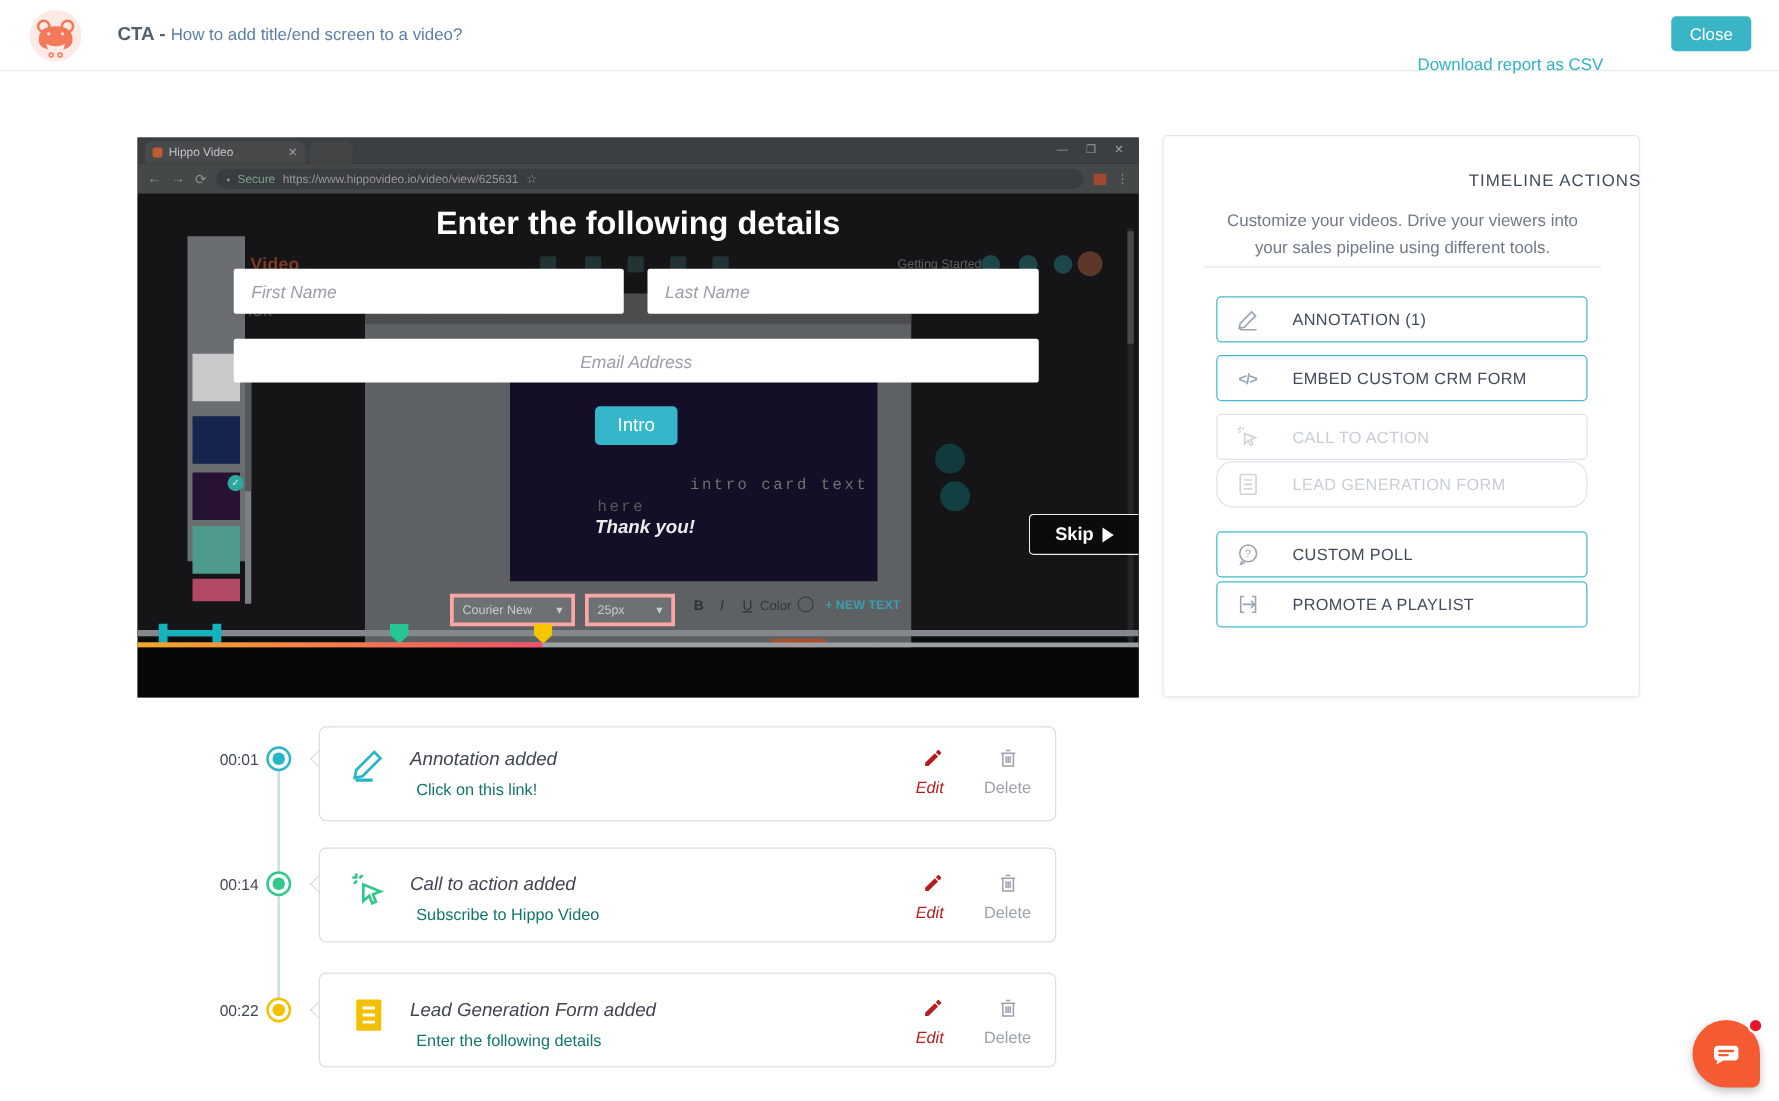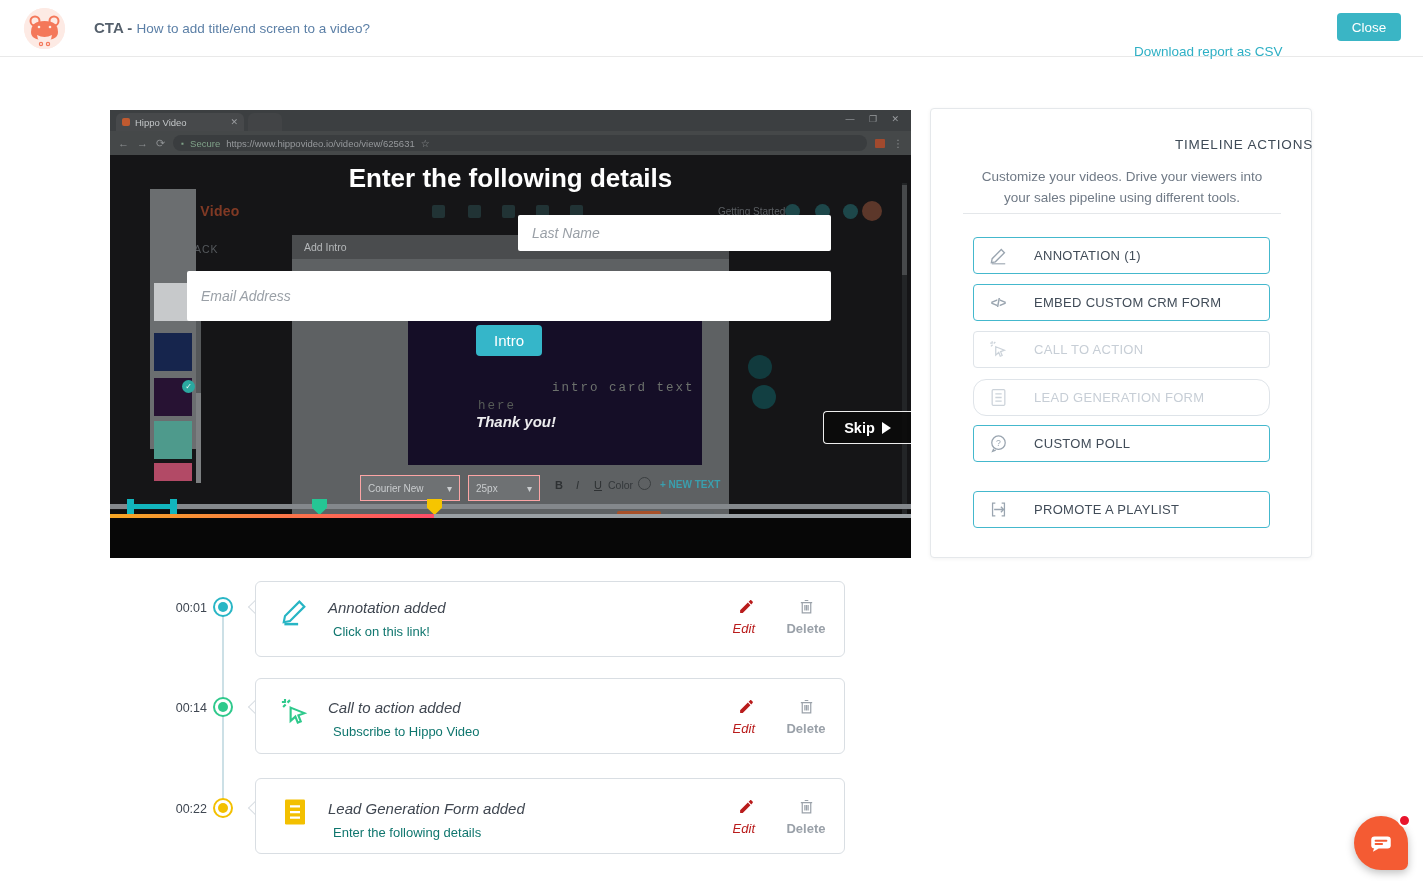--- a/index.html
+++ b/index.html
@@ -61,21 +61,21 @@
   .t5 { top:308px; height:18px; background:#b24a66; }
   .tcheck { left:72px; top:225px; width:13px; height:13px; border-radius:50%; background:#2ba8a0; color:#e8f4f2;
             font-size:8px; text-align:center; line-height:13px; }
   .tscroll { left:86px; top:128px; width:5px; height:200px; background:#7c7f81; }
   .tscroll-thumb { left:86px; top:128px; width:5px; height:110px; background:#55585a; }
   .preview { left:298px; top:137px; width:294px; height:173px; background:#150e27; }
   .intro-line1 { left:442px; top:226px; font-family:"Liberation Mono", monospace; font-size:12.5px; color:#6d726d; letter-spacing:2px; }
   .intro-line2 { left:368px; top:244px; font-family:"Liberation Mono", monospace; font-size:12.5px; color:#565b57; letter-spacing:2px; }
   .thankyou { left:366px; top:258px; color:#ececee; font-size:15px; font-style:italic; font-weight:bold; }
   .mtool { top:320px; height:26px; }
-  .fontbox { left:250px; width:100px; background:#6e7173; border:1px solid #fca5a5; color:#c9ccce; font-size:10px;
+  .fontbox { left:250px; width:100px; background:#6e7173; border:3px solid #fca5a5; color:#c9ccce; font-size:10px;
              display:flex; align-items:center; justify-content:space-between; padding:0 7px; }
   .sizebox { left:358px; width:72px; }
   .fmt { top:324px; color:#2e3133; font-size:11px; font-weight:bold; }
   .fmt.i { font-style:italic; font-weight:normal; }
   .fmt.u { text-decoration:underline; font-weight:normal; }
   .colorlbl { left:498px; top:324px; color:#33373a; font-size:10.5px; }
   .coloric { left:528px; top:322px; width:13px; height:13px; border:1.5px solid #3a3e40; border-radius:50%; }
   .newtext { left:550px; top:324px; color:#3a9fae; font-size:10px; font-weight:bold; }
   .msave { left:507px; top:356px; width:44px; height:24px; background:#a8512a; color:#d9d2cd; font-size:9.5px;
            text-align:center; line-height:24px; border-radius:2px; }
@@ -88,21 +88,21 @@
   .plus-ic { left:756px; top:373px; width:22px; height:22px; border-radius:50%; background:#164649; color:#3a9aa0;
              font-size:13px; text-align:center; line-height:21px; }
 
   
   .lg-title { left:0; top:53px; width:801px; text-align:center; color:#fff; font-size:26px; font-weight:bold; }
   .lg-input { height:36px; background:#fff; border:none; border-radius:2px; padding:0 14px; font-size:14px;
               font-style:italic; color:#3c434a; font-family:inherit; }
   .lg-input::placeholder { color:#9aa0a7; font-style:italic; }
   .lg-first { left:77px; top:105px; width:312px; }
   .lg-last { left:408px; top:105px; width:313px; }
-  .lg-email { left:77px; top:161px; width:644px; height:50px; }
+  .lg-email { left:77px; top:161px; width:644px; height:35px;text-align:center; }
   .lg-play { left:366px; top:215px; width:66px; height:31px; background:#35b6c9; color:#fff; font-size:15px;
              border:none; border-radius:4px; cursor:pointer; font-family:inherit; }
   .skip-btn { left:713px; top:301px; width:88px; height:33px; background:rgba(10,10,10,0.88); border:1px solid #ededed;
               border-right:none; border-radius:4px 0 0 4px; color:#fff; font-size:14.5px; font-weight:bold;
               display:flex; align-items:center; justify-content:center; gap:7px; cursor:pointer; }
   .skip-tri { width:0; height:0; border-left:9px solid #fff; border-top:6px solid transparent; border-bottom:6px solid transparent; }
 
   
   .marker-track { left:0; top:394px; width:801px; height:5px; background:#84888c; }
   .ibeam-bar { top:389px; width:7px; height:17px; background:#12b5bd; }
@@ -118,21 +118,21 @@
   .panel-title { left:0; top:28px; width:382px; text-align:right; font-size:13.5px; color:#3f4b57; letter-spacing:.8px; }
   .panel-desc { left:41px; top:58px; width:300px; text-align:center; font-size:13.5px; color:#707a86; line-height:1.55; }
   .panel-div { left:32px; top:104px; width:318px; height:1px; background:#e4e7ea; }
   .ta-btn { left:42px; width:297px; height:37px; background:#fff; border:1px solid #44b8cd; border-radius:4px;
             display:flex; align-items:center; padding-left:14px; gap:26px; cursor:pointer; font-family:inherit; }
   .ta-btn .ic { color:#9aa5b0; display:flex; width:20px; justify-content:center; }
   .ta-btn .lbl { font-size:13px; color:#414c58; letter-spacing:.3px; }
   .ta-btn.disabled { border-color:#dfe4e9; cursor:default; }
   .ta-btn.disabled .ic { color:#ccd3da; }
   .ta-btn.disabled .lbl { color:#c7ced6; }
-  .b1 { top:128px; } .b2 { top:175px; } .b3 { top:222px; } .b4 { top:270px;border-radius:13px; } .b5 { top:316px; } .b6 { top:382px; }
+  .b1 { top:128px; } .b2 { top:175px; } .b3 { top:222px; } .b4 { top:260px;border-radius:13px; } .b5 { top:316px; } .b6 { top:356px; }
   .code-ic { font-size:12px; font-weight:bold; letter-spacing:-1px; }
 
   
   .ev-line { left:222px; top:612px; width:2px; height:196px; background:#cce0e6; }
   .ev-time { width:38px; text-align:right; font-size:12.5px; color:#3f4752; }
   .tm1 { left:169px; top:601px; } .tm2 { left:169px; top:701px; } .tm3 { left:169px; top:802px; }
   .ev-dot { width:20px; height:20px; border-radius:50%; background:#fff; border:2px solid; display:flex; align-items:center; justify-content:center; }
   .ev-dot i { display:block; width:10px; height:10px; border-radius:50%; }
   .d1 { left:213px; top:597px; border-color:#29b6c5; } .d1 i { background:#29b6c5; }
   .d2 { left:213px; top:697px; border-color:#2fc98c; } .d2 i { background:#2fc98c; }
@@ -141,21 +141,21 @@
   .c1 { top:581px; } .c2 { top:678px; } .c3 { top:778px; }
   .ev-notch { left:250px; width:10px; height:10px; background:#fff; border-left:1px solid #d9dee3; border-bottom:1px solid #d9dee3;
               transform:rotate(45deg); }
   .n1 { top:602px; } .n2 { top:702px; } .n3 { top:803px; }
   .ev-ic { left:278px; width:34px; display:flex; justify-content:center; }
   .i1 { top:596px; color:#27b5c4; } .i2 { top:697px; color:#2fc98c; } .i3 { top:797px; color:#f3c000; }
   .ev-title { left:328px; font-size:15px; color:#3f4650;font-style:italic; }
   .ev-sub { left:333px; font-size:13px; color:#0f766e; }
   .et1 { top:599px; } .es1 { top:624px; } .et2 { top:699px; } .es2 { top:724px; } .et3 { top:800px; } .es3 { top:825px; }
   .ev-edit { width:44px; text-align:right; color:#b91c1c; cursor:pointer;font-style:italic; }
-  .ev-del { width:52px; text-align:center; color:#9aa1a9; cursor:pointer;font-weight:bold; }
+  .ev-del { width:52px; text-align:center; color:#9aa1a9; cursor:pointer; }
   .ev-edit .t, .ev-del .t { display:block; font-size:13px; margin-top:2px; }
   .e1 { left:711px; top:598px; } .e2 { left:711px; top:698px; } .e3 { left:711px; top:798px; }
   .x1 { left:780px; top:598px; } .x2 { left:780px; top:698px; } .x3 { left:780px; top:798px; }
 
   
   .chat { left:1354px; top:816px; width:54px; height:54px; background:#f45b33; border-radius:50% 50% 12% 50%;
           box-shadow:0 3px 8px rgba(0,0,0,0.25); display:flex; align-items:center; justify-content:center; cursor:pointer; }
   .chat-dot { left:1398px; top:814px; width:13px; height:13px; border-radius:50%; background:#e8152c; border:2px solid #fff; }
 </style>
 </head>
@@ -265,20 +265,21 @@
       <span class="abs msave">SAVE</span>
       <span class="abs mcancel">CANCEL</span>
       <span class="abs vcursor">➤</span>
 
       <span class="abs side-ic1"></span>
       <span class="abs side-ic2"></span>
       <span class="abs plus-ic">+</span>
     </div>
 
     <div class="abs lg-title">Enter the following details</div>
+    <input class="abs lg-input lg-first" placeholder="First Name" style="">
     <input class="abs lg-input lg-last" placeholder="Last Name" style="">
     <input class="abs lg-input lg-email" placeholder="Email Address" style="">
     <button class="abs lg-play">Intro</button>
     <div class="abs skip-btn">
       <span>Skip</span>
         <span class="skip-tri"></span>
     </div>
 
     <div class="abs marker-track"></div>
     <span class="abs ibeam-bar" style="left:17px"></span>

